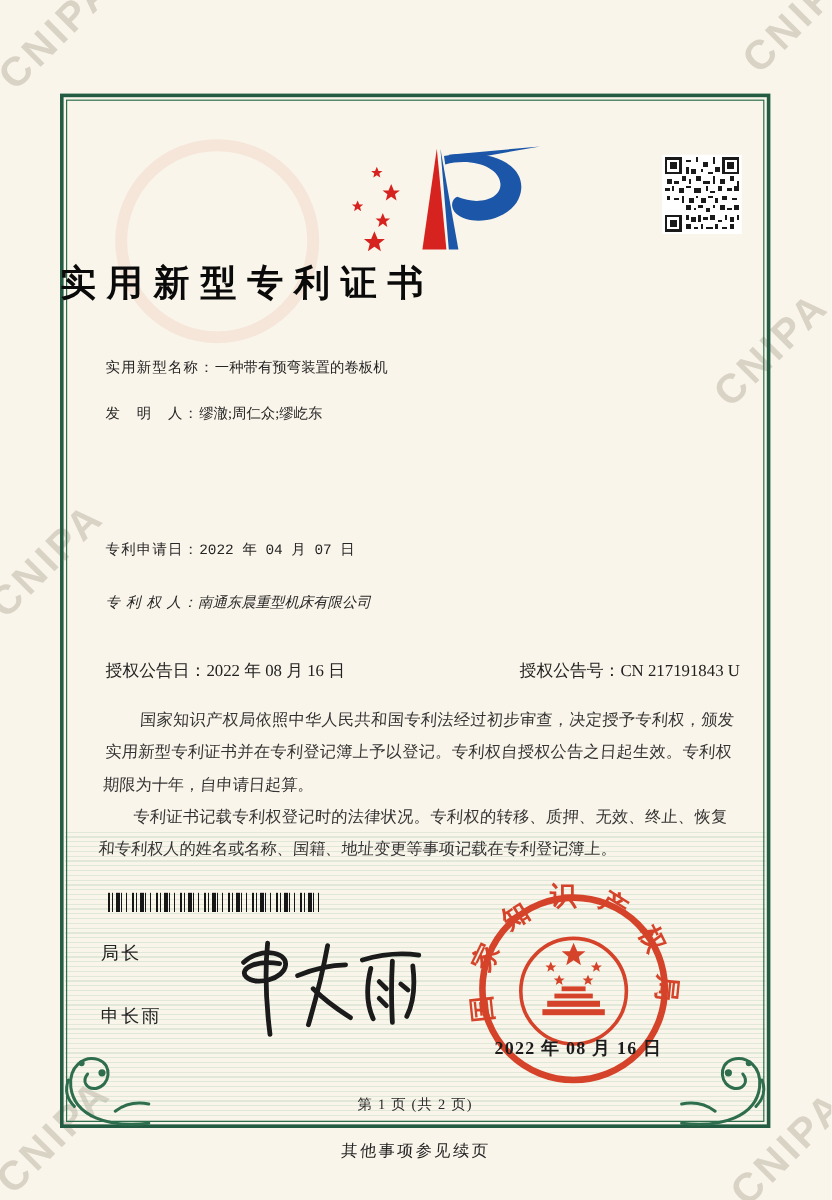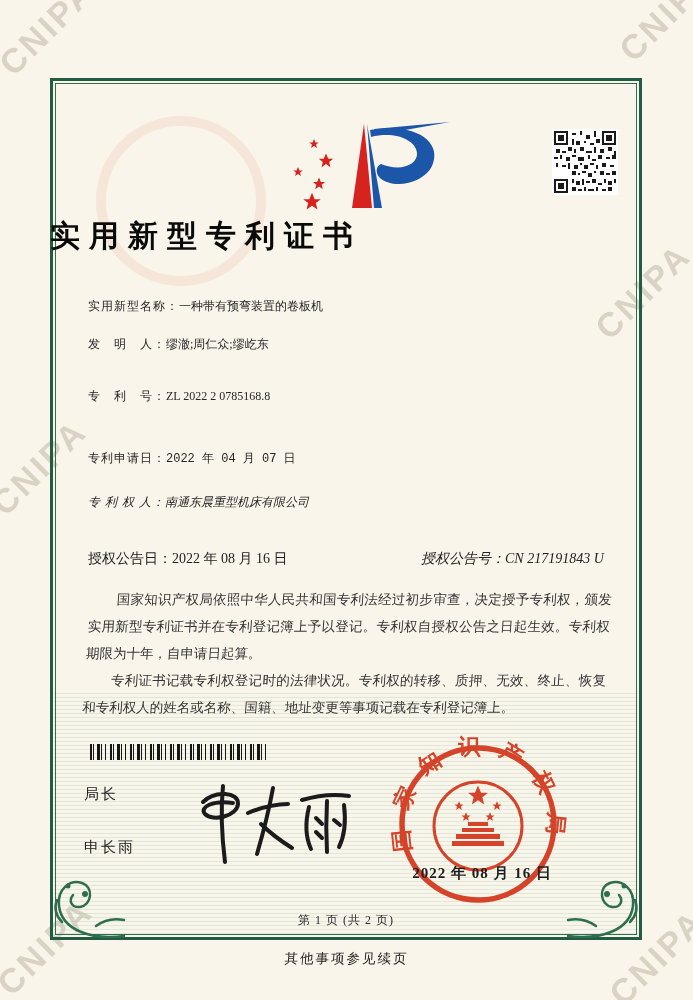--- a/index.html
+++ b/index.html
@@ -37,21 +37,21 @@
   }
   .logo { position:absolute; left:278px; top:116px; width:175px; height:98px; z-index:2; }
   .qr { position:absolute; left:552px; top:129px; width:66px; height:66px; z-index:2; background:#fff; }
   .title {
     position:absolute; left:50px; top:216px; width:685px; z-index:2;
     font-size:30px; font-weight:bold; letter-spacing:9px; color:#0a0a0a;
   }
   .field-row { position:absolute; left:88px; z-index:2; font-size:12px; color:#262626; white-space:nowrap; }
   .field-row .lbl { letter-spacing:1px; }
   .grant-row { position:absolute; left:88px; top:550px; z-index:2; font-size:14px; white-space:nowrap; }
-  .grant-no { position:absolute; left:333px; top:0;font-style:italic; }
+  .grant-no { position:absolute; left:345px; top:0; }
   .body-text {
     position:absolute; left:86px; top:586px; width:522px; z-index:2;
     font-size:13.5px; line-height:27px; color:#333; text-align:justify;
     transform:skewX(-4deg);
   }
   .body-text p { margin:0; text-indent:2em; }
   .barcode {
     position:absolute; left:90px; top:744px; width:178px; height:16px; z-index:2;
     background:
       repeating-linear-gradient(90deg,
@@ -198,23 +198,20 @@
   </svg>
 
   <div class="title">实用新型专利证书</div>
 
   <div class="field-row" style="top:298px;">
     <span class="lbl">实用新型名称：</span><span class="val">一种带有预弯装置的卷板机</span>
   </div>
   <div class="field-row" style="top:326px;margin-top:10px;">
     <span class="lbl">发　明　人：</span><span class="val">缪澈;周仁众;缪屹东</span>
   </div>
-  <div class="field-row" style="top:388px;">
-    <span class="lbl">专　利　号：</span><span class="val">ZL 2022 2 0785168.8</span>
-  </div>
   <div class="field-row" style="top:450px;font-family:Liberation Mono, monospace;">
     <span class="lbl">专利申请日：</span><span class="val">2022 年 04 月 07 日</span>
   </div>
   <div class="field-row" style="top:494px;font-style:italic;">
     <span class="lbl">专 利 权 人：</span><span class="val">南通东晨重型机床有限公司</span>
   </div>
 
   <div class="grant-row">
     <span>授权公告日：</span><span>2022 年 08 月 16 日</span>
     <span class="grant-no">

